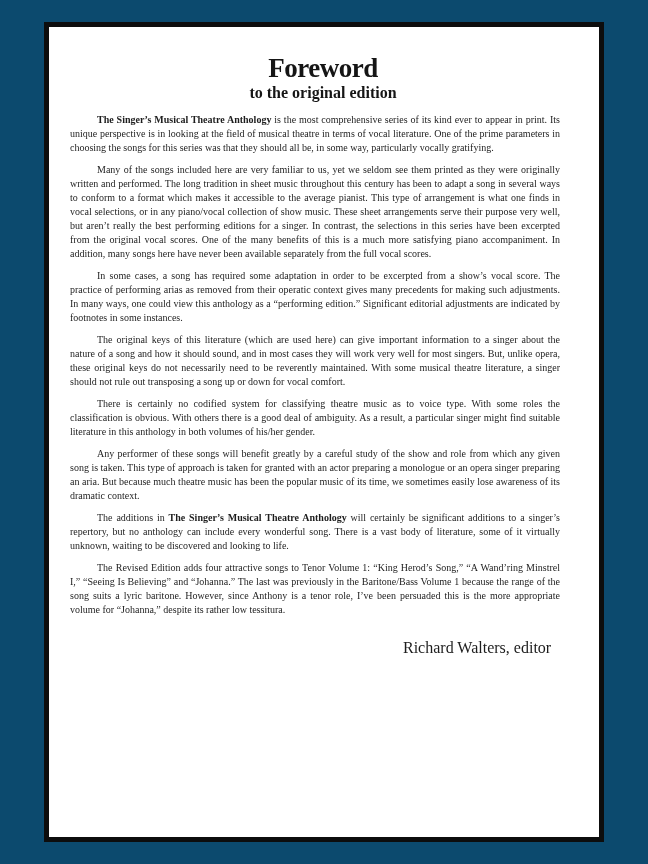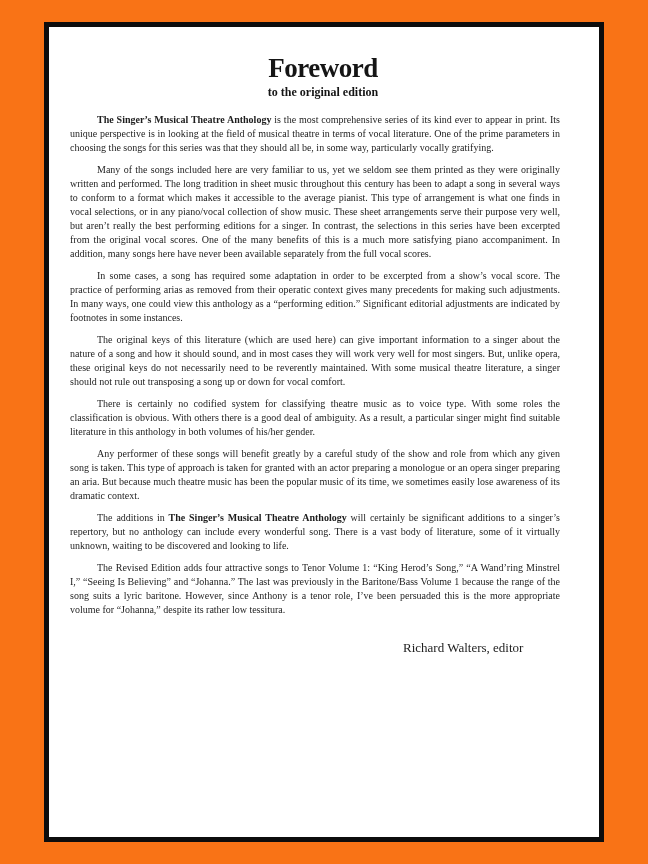--- a/index.html
+++ b/index.html
@@ -12,21 +12,21 @@
     height: 864px;
     position: relative;
     font-family: "Liberation Serif", serif;
     color: #1d1d1d;
     -webkit-font-smoothing: antialiased;
   }
   .scan-page {
     position: absolute;
     left: 0; top: 0;
     width: 648px; height: 864px;
-    background: #f97316;
+    background: #0c4a6e;
   }
   .page-frame {
     position: absolute;
     left: 44px;
     top: 22px;
     width: 550px;
     height: 810px;
     border: 5px solid #0d0d0d;
     background: #ffffff;
     box-sizing: content-box;
@@ -43,21 +43,21 @@
     font-weight: bold;
     font-size: 27px;
     line-height: 30px;
     letter-spacing: -0.5px;
     color: #151515;
     margin: 2px 0 0 0;
   }
   .subtitle {
     text-align: center;
     font-weight: bold;
-    font-size: 12px;
+    font-size: 16px;
     line-height: 17px;
     color: #151515;
     margin: 1px 0 0 0;
   }
   .paragraphs {
     margin-top: 12px;
   }
   .para {
     font-size: 10px;
     line-height: 14px;
@@ -65,21 +65,21 @@
     text-indent: 27px;
     margin: 8px 16px 0 0;
     color: #1d1d1d;
   }
   .para .bold {
     font-weight: bold;
   }
   .signature {
     margin-top: 22px;
     margin-left: 333px;
-    font-size: 13px;
+    font-size: 16px;
     line-height: 17.5px;
     color: #1d1d1d;
   }
   .signature div {
     white-space: nowrap;
   }
 </style>
 </head>
 <body>
 

